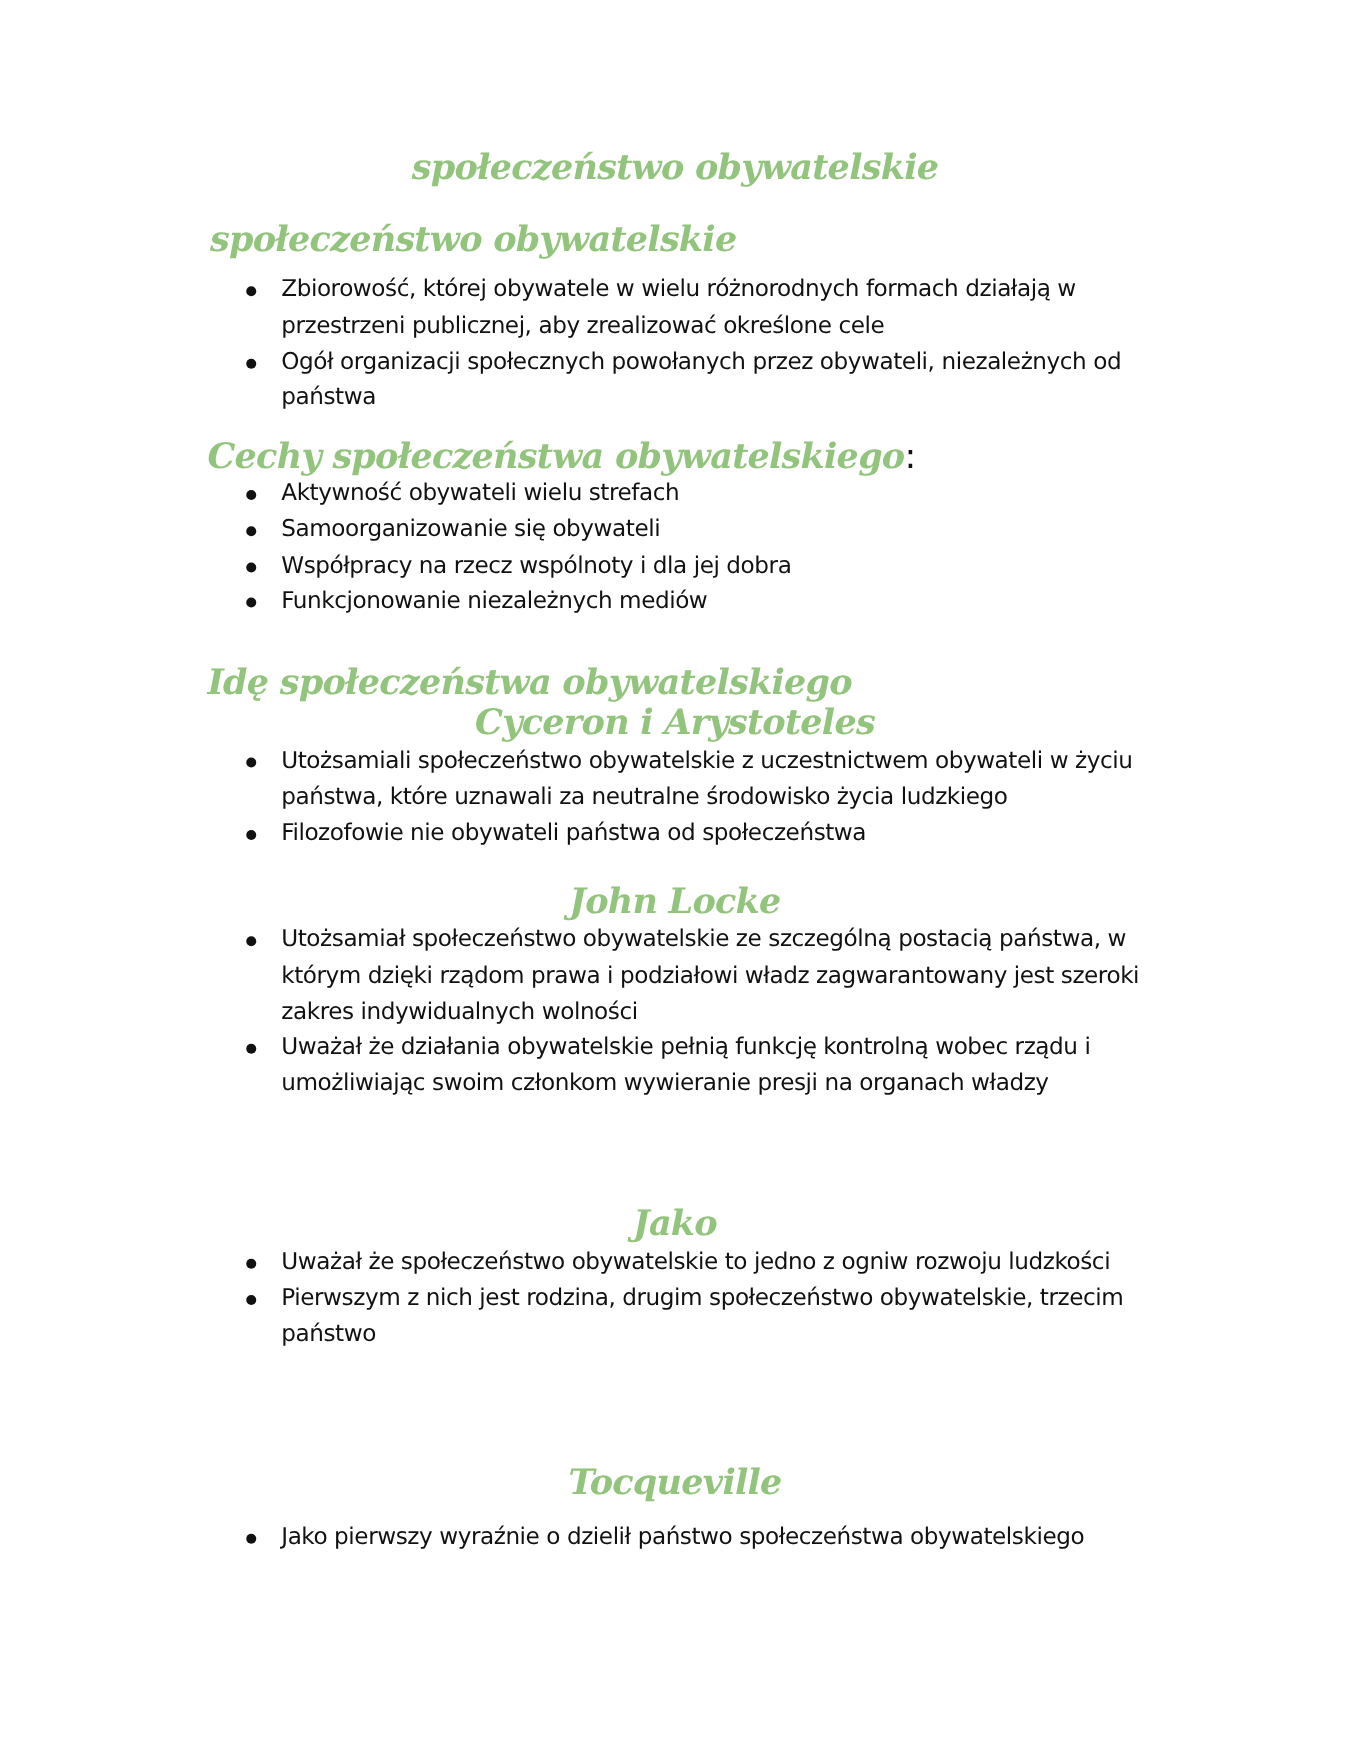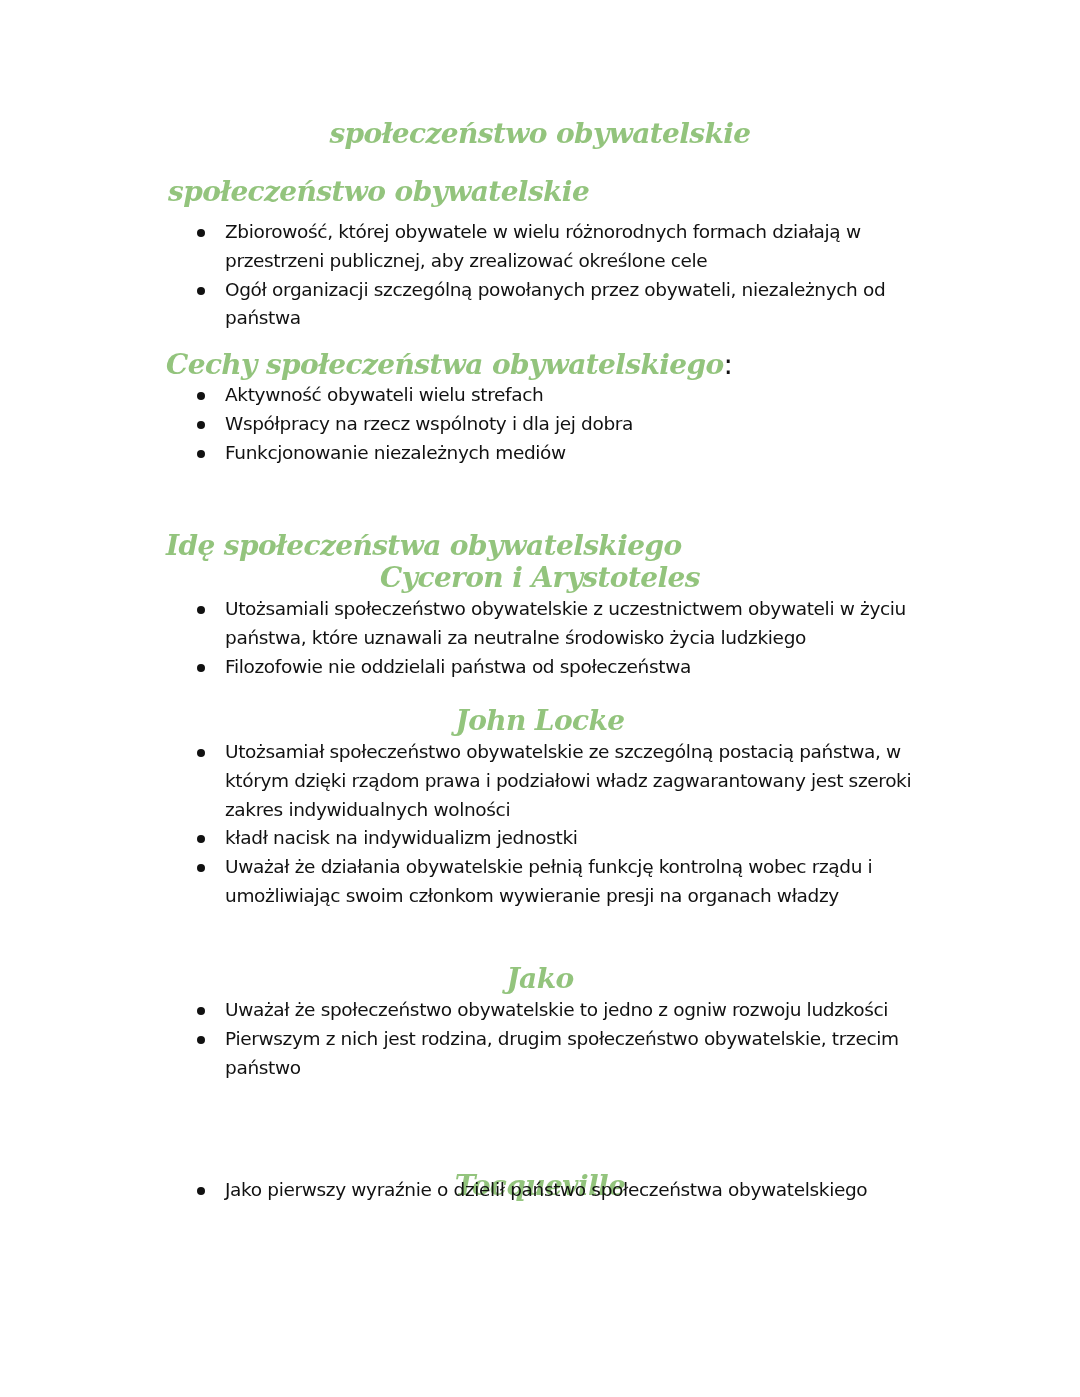--- a/index.html
+++ b/index.html
@@ -77,49 +77,49 @@
 </head>
 <body>
 
 <div class="page">
 
   <div class="heading center" style="top:120px;">społeczeństwo obywatelskie</div>
 
   <div class="heading left" style="top:178px; left:168px;">społeczeństwo obywatelskie</div>
   <ul class="list" style="top:218px;">
     <li>Zbiorowość, której obywatele w wielu różnorodnych formach działają w przestrzeni publicznej, aby zrealizować określone cele</li>
-    <li>Ogół organizacji szczególną powołanych przez obywateli, niezależnych od państwa</li>
+    <li>Ogół organizacji społecznych powołanych przez obywateli, niezależnych od państwa</li>
   </ul>
 
   <div class="heading left" style="top:351px;"><span>Cechy społeczeństwa obywatelskiego</span><span class="colon">:</span></div>
   <ul class="list" style="top:381px;">
     <li>Aktywność obywateli wielu strefach</li>
+    <li>Samoorganizowanie się obywateli</li>
     <li>Współpracy na rzecz wspólnoty i dla jej dobra</li>
     <li>Funkcjonowanie niezależnych mediów</li>
   </ul>
 
   <div class="heading left" style="top:532px;">Idę społeczeństwa obywatelskiego</div>
 
   <div class="heading center" style="top:564px;text-align:center;">Cyceron i Arystoteles</div>
   <ul class="list" style="top:595px;">
     <li>Utożsamiali społeczeństwo obywatelskie z uczestnictwem obywateli w życiu państwa, które uznawali za neutralne środowisko życia ludzkiego</li>
-    <li>Filozofowie nie oddzielali państwa od społeczeństwa</li>
+    <li>Filozofowie nie obywateli państwa od społeczeństwa</li>
   </ul>
 
   <div class="heading center" style="top:707px;">John Locke</div>
   <ul class="list" style="top:738px;">
     <li>Utożsamiał społeczeństwo obywatelskie ze szczególną postacią państwa, w którym dzięki rządom prawa i podziałowi władz zagwarantowany jest szeroki zakres indywidualnych wolności</li>
-    <li>kładł nacisk na indywidualizm jednostki</li>
     <li>Uważał że działania obywatelskie pełnią funkcję kontrolną wobec rządu i umożliwiając swoim członkom wywieranie presji na organach władzy</li>
   </ul>
 
   <div class="heading center" style="top:965px;">Jako</div>
   <ul class="list" style="top:996px;">
     <li>Uważał że społeczeństwo obywatelskie to jedno z ogniw rozwoju ludzkości</li>
     <li>Pierwszym z nich jest rodzina, drugim społeczeństwo obywatelskie, trzecim państwo</li>
   </ul>
 
   <div class="heading center" style="top:1172px;">Tocqueville</div>
-  <ul class="list" style="top:1176px;">
+  <ul class="list" style="top:1216px;">
     <li>Jako pierwszy wyraźnie o dzielił państwo społeczeństwa obywatelskiego</li>
   </ul>
 
 </div>
 
 </body></html>

